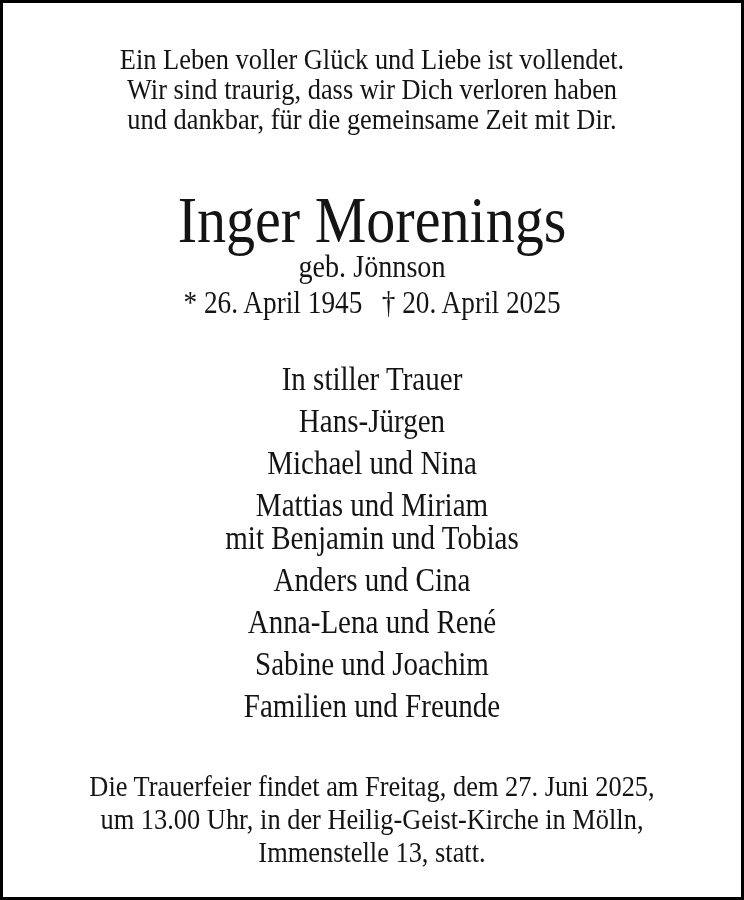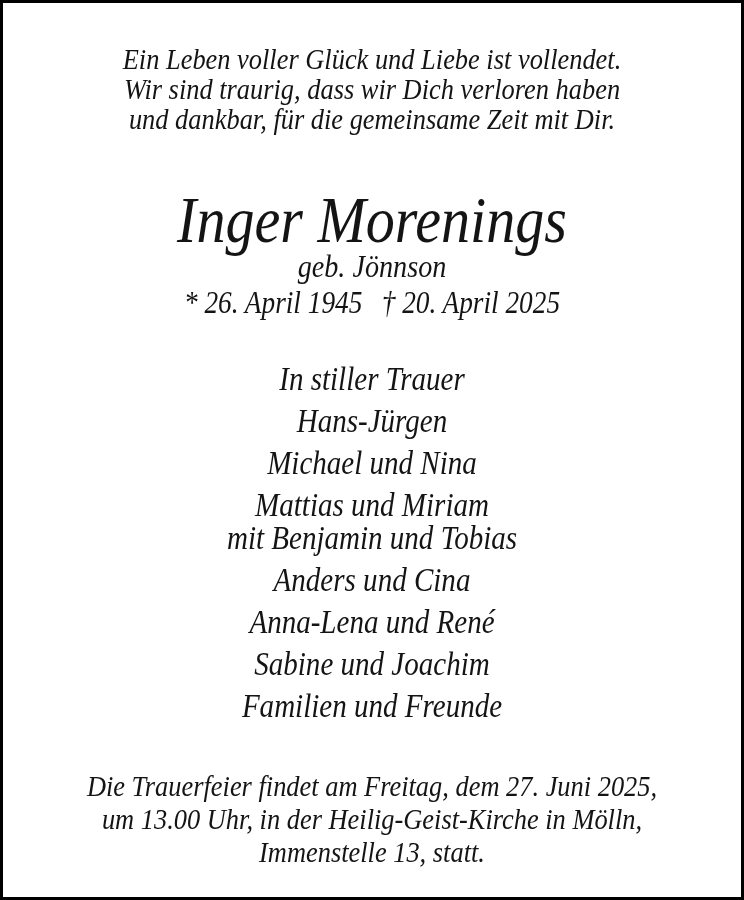--- a/index.html
+++ b/index.html
@@ -9,21 +9,20 @@
   }
 
   .page {
     position: relative;
     width: 744px;
     height: 900px;
     background: #ffffff;
     border: 3px solid #000000;
     overflow: hidden;
     font-family: "Liberation Serif", "DejaVu Serif", serif;
-    font-style: italic;
     color: #141414;
   }
 
   
   .condense {
     width: 100%;
     transform: scaleX(0.88);
     transform-origin: 50% 0;
     padding-top: 41px;
     text-align: center;

